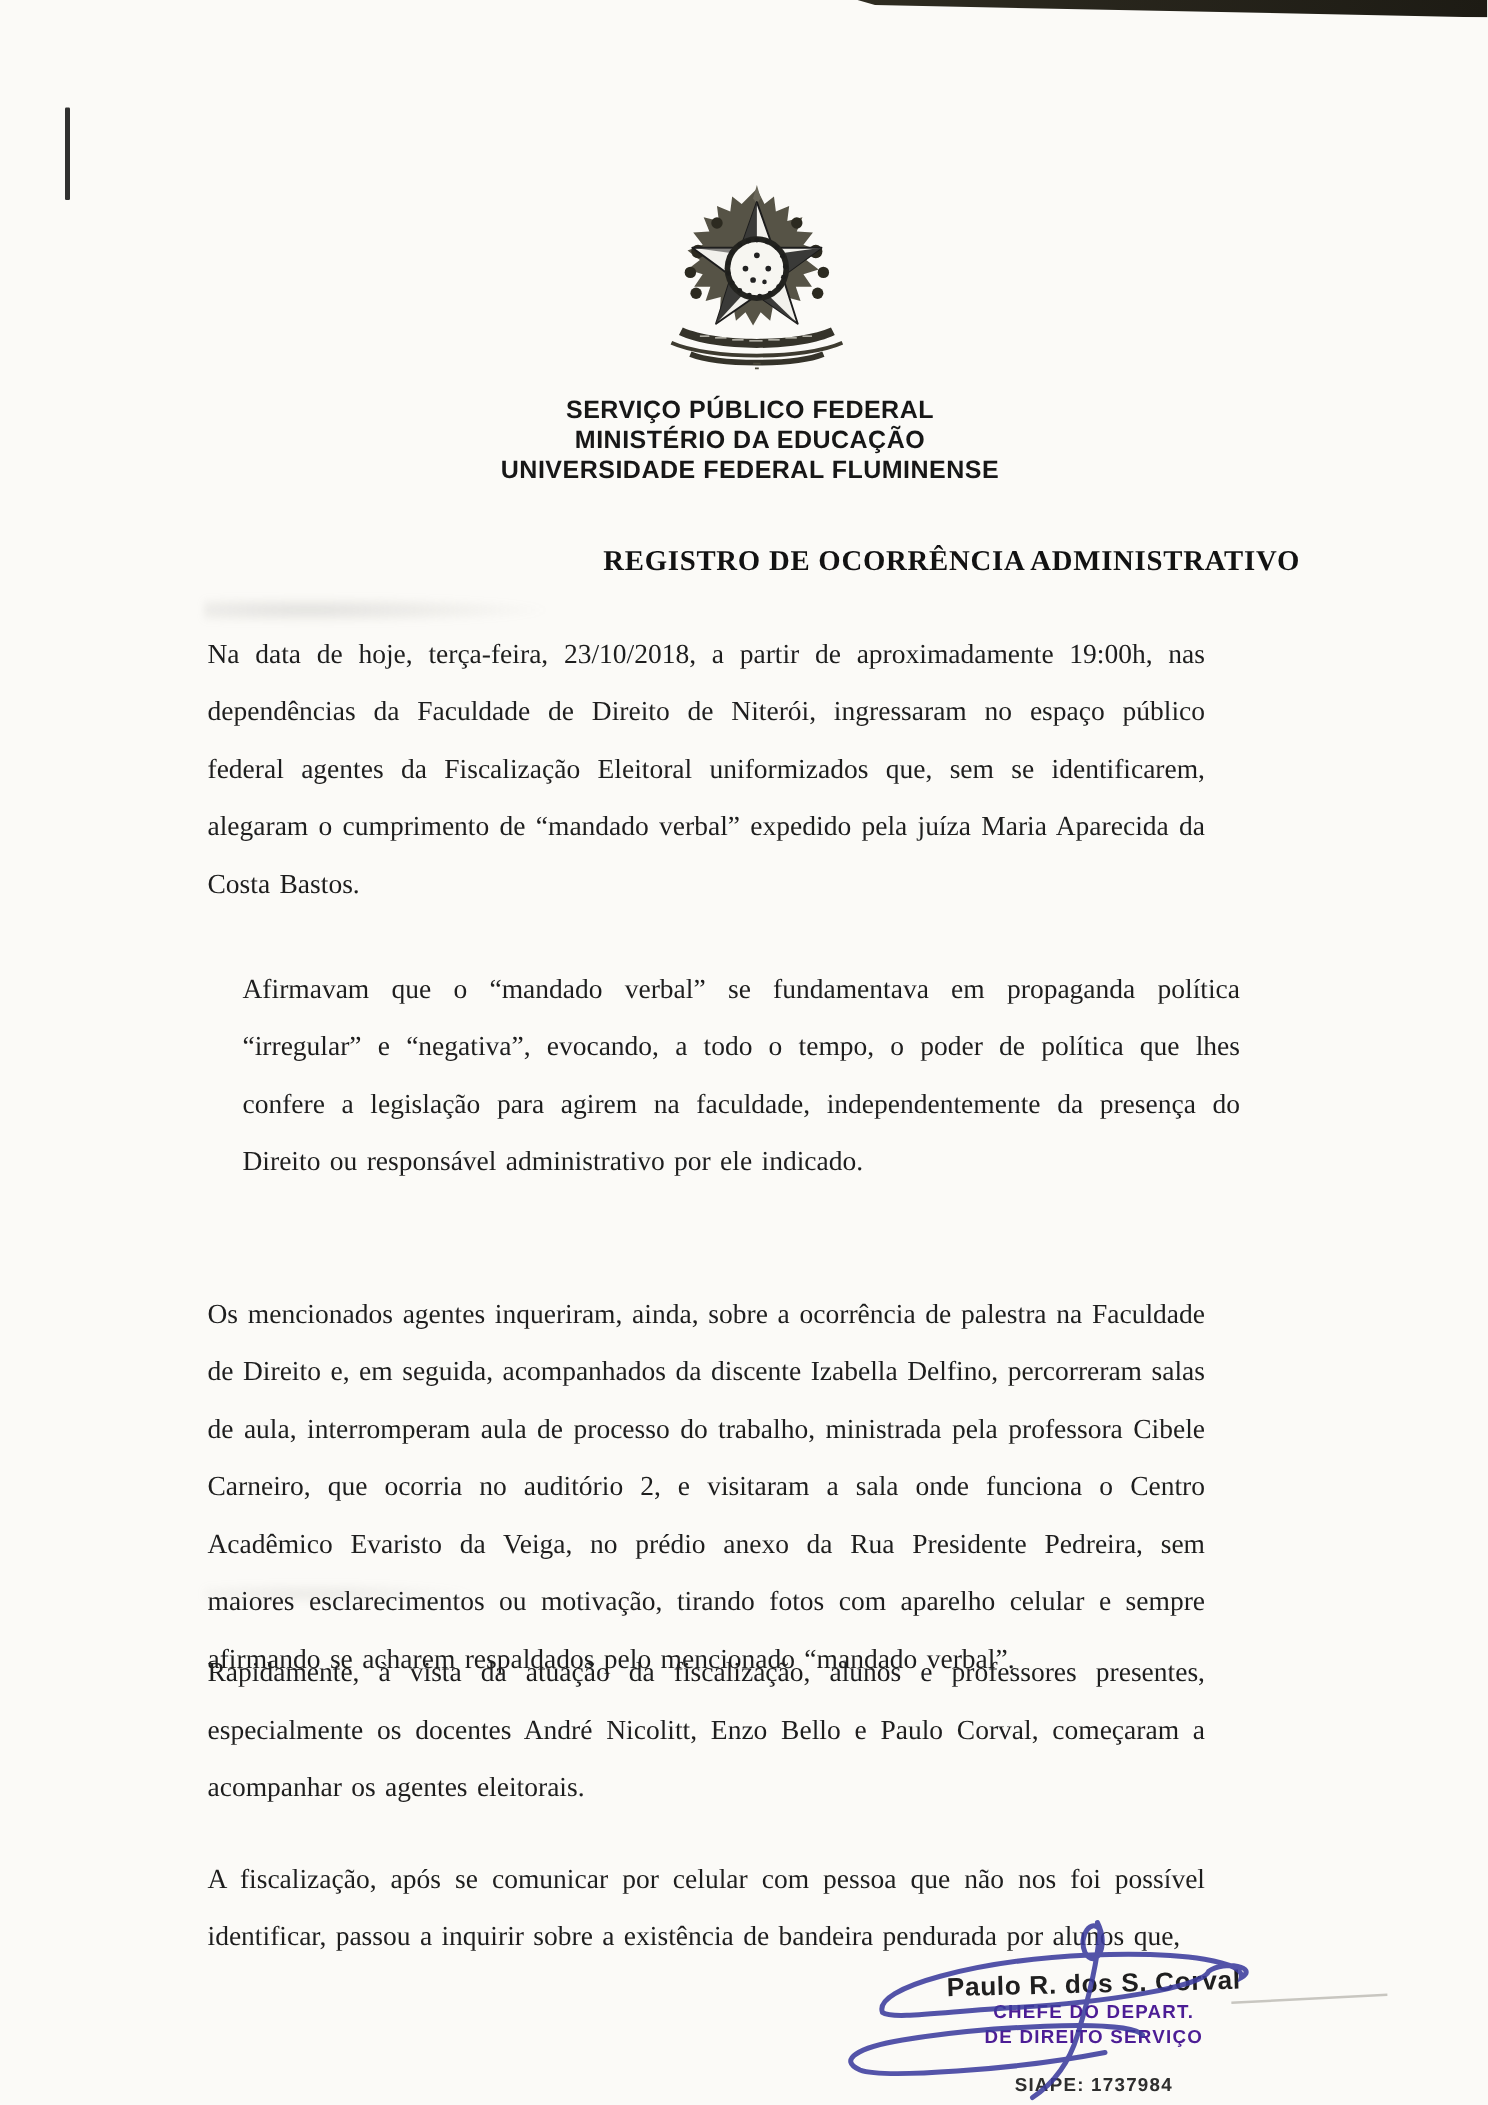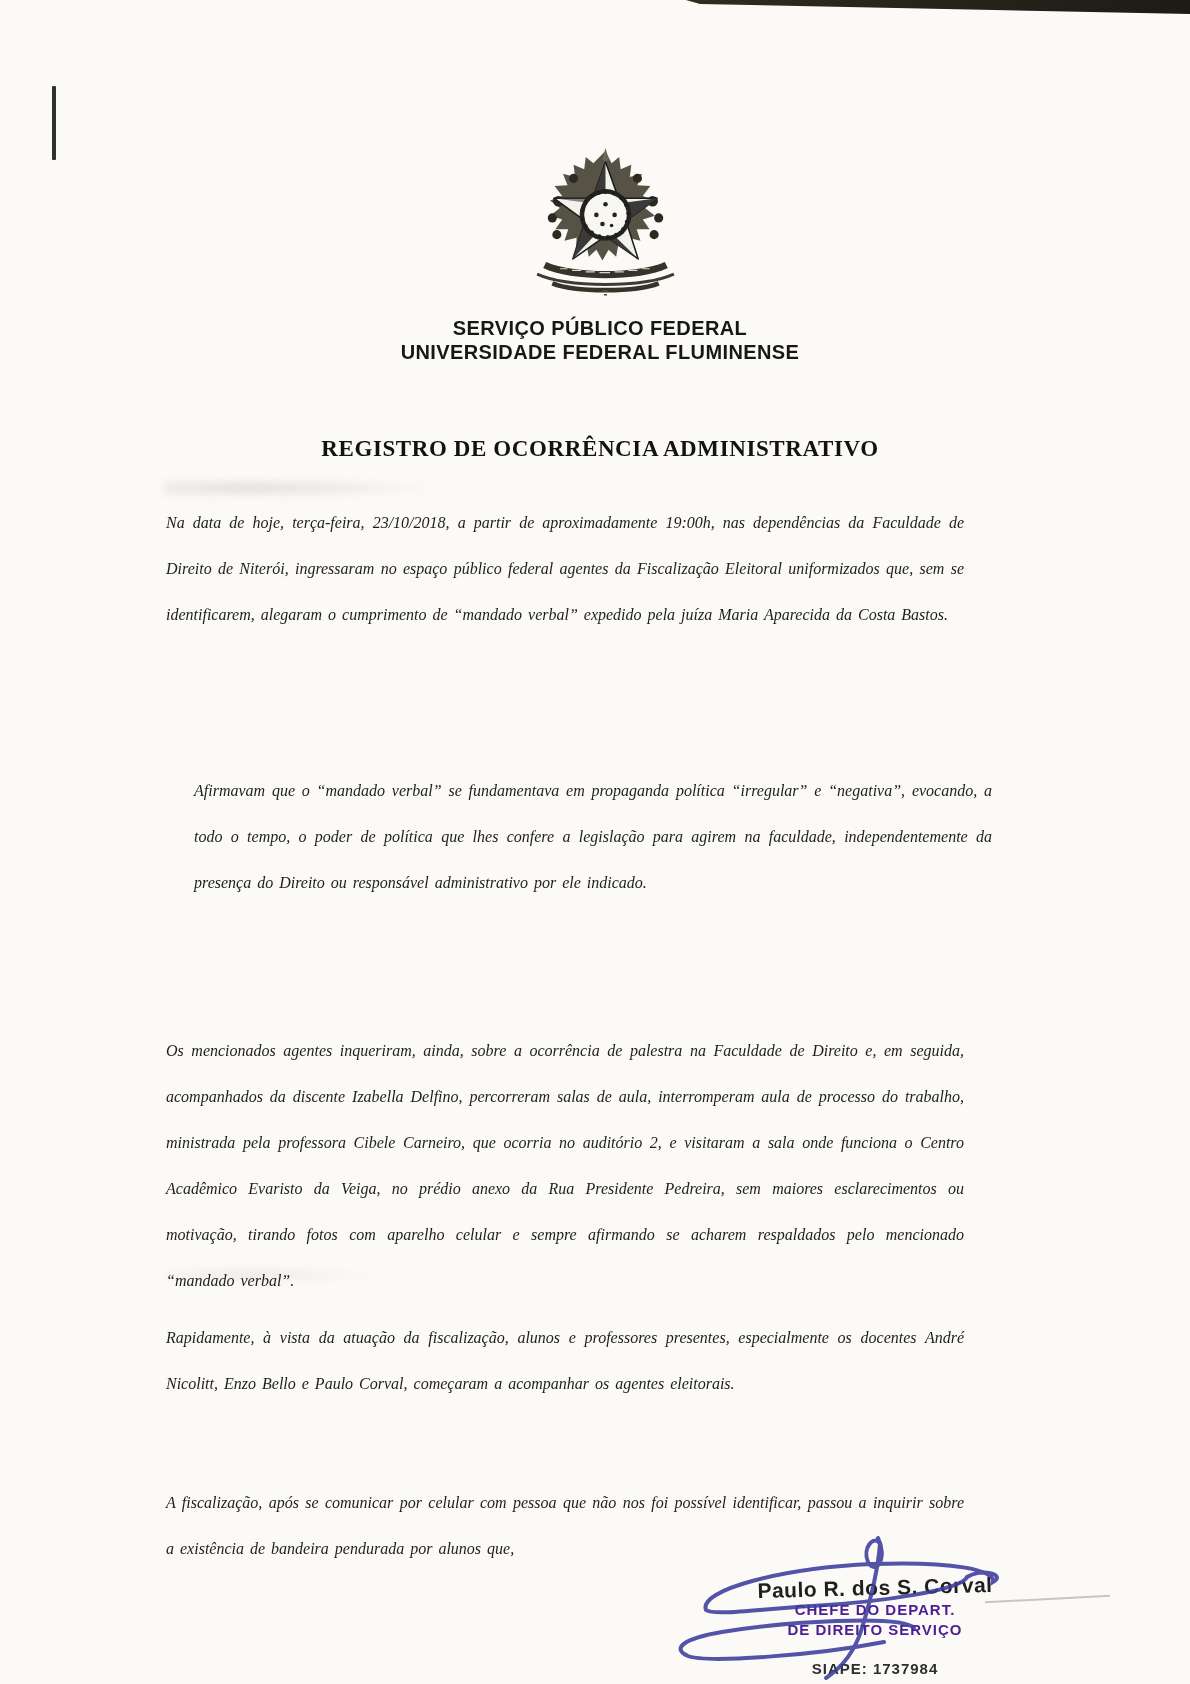--- a/index.html
+++ b/index.html
@@ -32,29 +32,29 @@
 
   .org-block{
     position:absolute;left:160px;top:316px;width:880px;
     text-align:center;
     font-family:"Liberation Sans", sans-serif;
     font-weight:bold;font-size:20px;line-height:24px;
     color:#171717;letter-spacing:.4px;
   }
   .doc-title{
     position:absolute;left:160px;top:436px;width:880px;
-    text-align:center;
+    text-align:right;
     font-family:"Liberation Serif", serif;
     font-weight:bold;font-size:23px;color:#121212;letter-spacing:.6px;
   }
 
   .para{
     position:absolute;left:166px;width:798px;
-    font-size:16px;line-height:46px;color:#1e1e1e;
-    text-align:justify;word-spacing:2px;margin:0;font-style:italic;
+    font-size:22px;line-height:46px;color:#1e1e1e;
+    text-align:justify;word-spacing:2px;margin:0;
   }
   .p1{top:500px;} .p2{top:768px;margin-left:28px;} .p3{top:1028px;} .p4{top:1315px;} .p5{top:1480px;}
 
   .stamp{
     position:absolute;left:735px;top:1576px;width:280px;
     text-align:center;color:#2a2a2a;
     font-family:"Liberation Sans", sans-serif;font-weight:bold;
   }
   .stamp-name{font-size:21px;letter-spacing:.5px;transform:rotate(-1.5deg);color:#1f1f1f;}
   .stamp-line{font-size:15px;line-height:20px;letter-spacing:1px;color:#4c1d95;}
@@ -142,20 +142,21 @@
 
       <g stroke="#d8d6cc" stroke-width="1.4">
         <path d="M40 159 h10 M56 161 h12 M74 163 h12 M92 164 h14 M112 163 h12 M130 161 h12 M148 159 h10"></path>
       </g>
       <path d="M96 188 h8 M98 193 h4" stroke="#4d4a3c" stroke-width="2" fill="none"></path>
     </svg>
   </div>
 
   <div class="org-block">
     <div>SERVIÇO PÚBLICO FEDERAL</div>
+    <div>MINISTÉRIO DA EDUCAÇÃO</div>
     <div>UNIVERSIDADE FEDERAL FLUMINENSE</div>
   </div>
 
   <div class="doc-title">REGISTRO DE OCORRÊNCIA ADMINISTRATIVO</div>
 
   <p class="para p1">Na data de hoje, terça-feira, 23/10/2018, a partir de aproximadamente 19:00h, nas dependências da Faculdade de Direito de Niterói, ingressaram no espaço público federal agentes da Fiscalização Eleitoral uniformizados que, sem se identificarem, alegaram o cumprimento de “mandado verbal” expedido pela juíza Maria Aparecida da Costa Bastos.</p>
   <p class="para p2">Afirmavam que o “mandado verbal” se fundamentava em propaganda política “irregular” e “negativa”, evocando, a todo o tempo, o poder de política que lhes confere a legislação para agirem na faculdade, independentemente da presença do Direito ou responsável administrativo por ele indicado.</p>
   <p class="para p3">Os mencionados agentes inqueriram, ainda, sobre a ocorrência de palestra na Faculdade de Direito e, em seguida, acompanhados da discente Izabella Delfino, percorreram salas de aula, interromperam aula de processo do trabalho, ministrada pela professora Cibele Carneiro, que ocorria no auditório 2, e visitaram a sala onde funciona o Centro Acadêmico Evaristo da Veiga, no prédio anexo da Rua Presidente Pedreira, sem maiores esclarecimentos ou motivação, tirando fotos com aparelho celular e sempre afirmando se acharem respaldados pelo mencionado “mandado verbal”.</p>
   <p class="para p5">A fiscalização, após se comunicar por celular com pessoa que não nos foi possível identificar, passou a inquirir sobre a existência de bandeira pendurada por alunos que,</p>
   <p class="para p4">Rapidamente, à vista da atuação da fiscalização, alunos e professores presentes, especialmente os docentes André Nicolitt, Enzo Bello e Paulo Corval, começaram a acompanhar os agentes eleitorais.</p>

